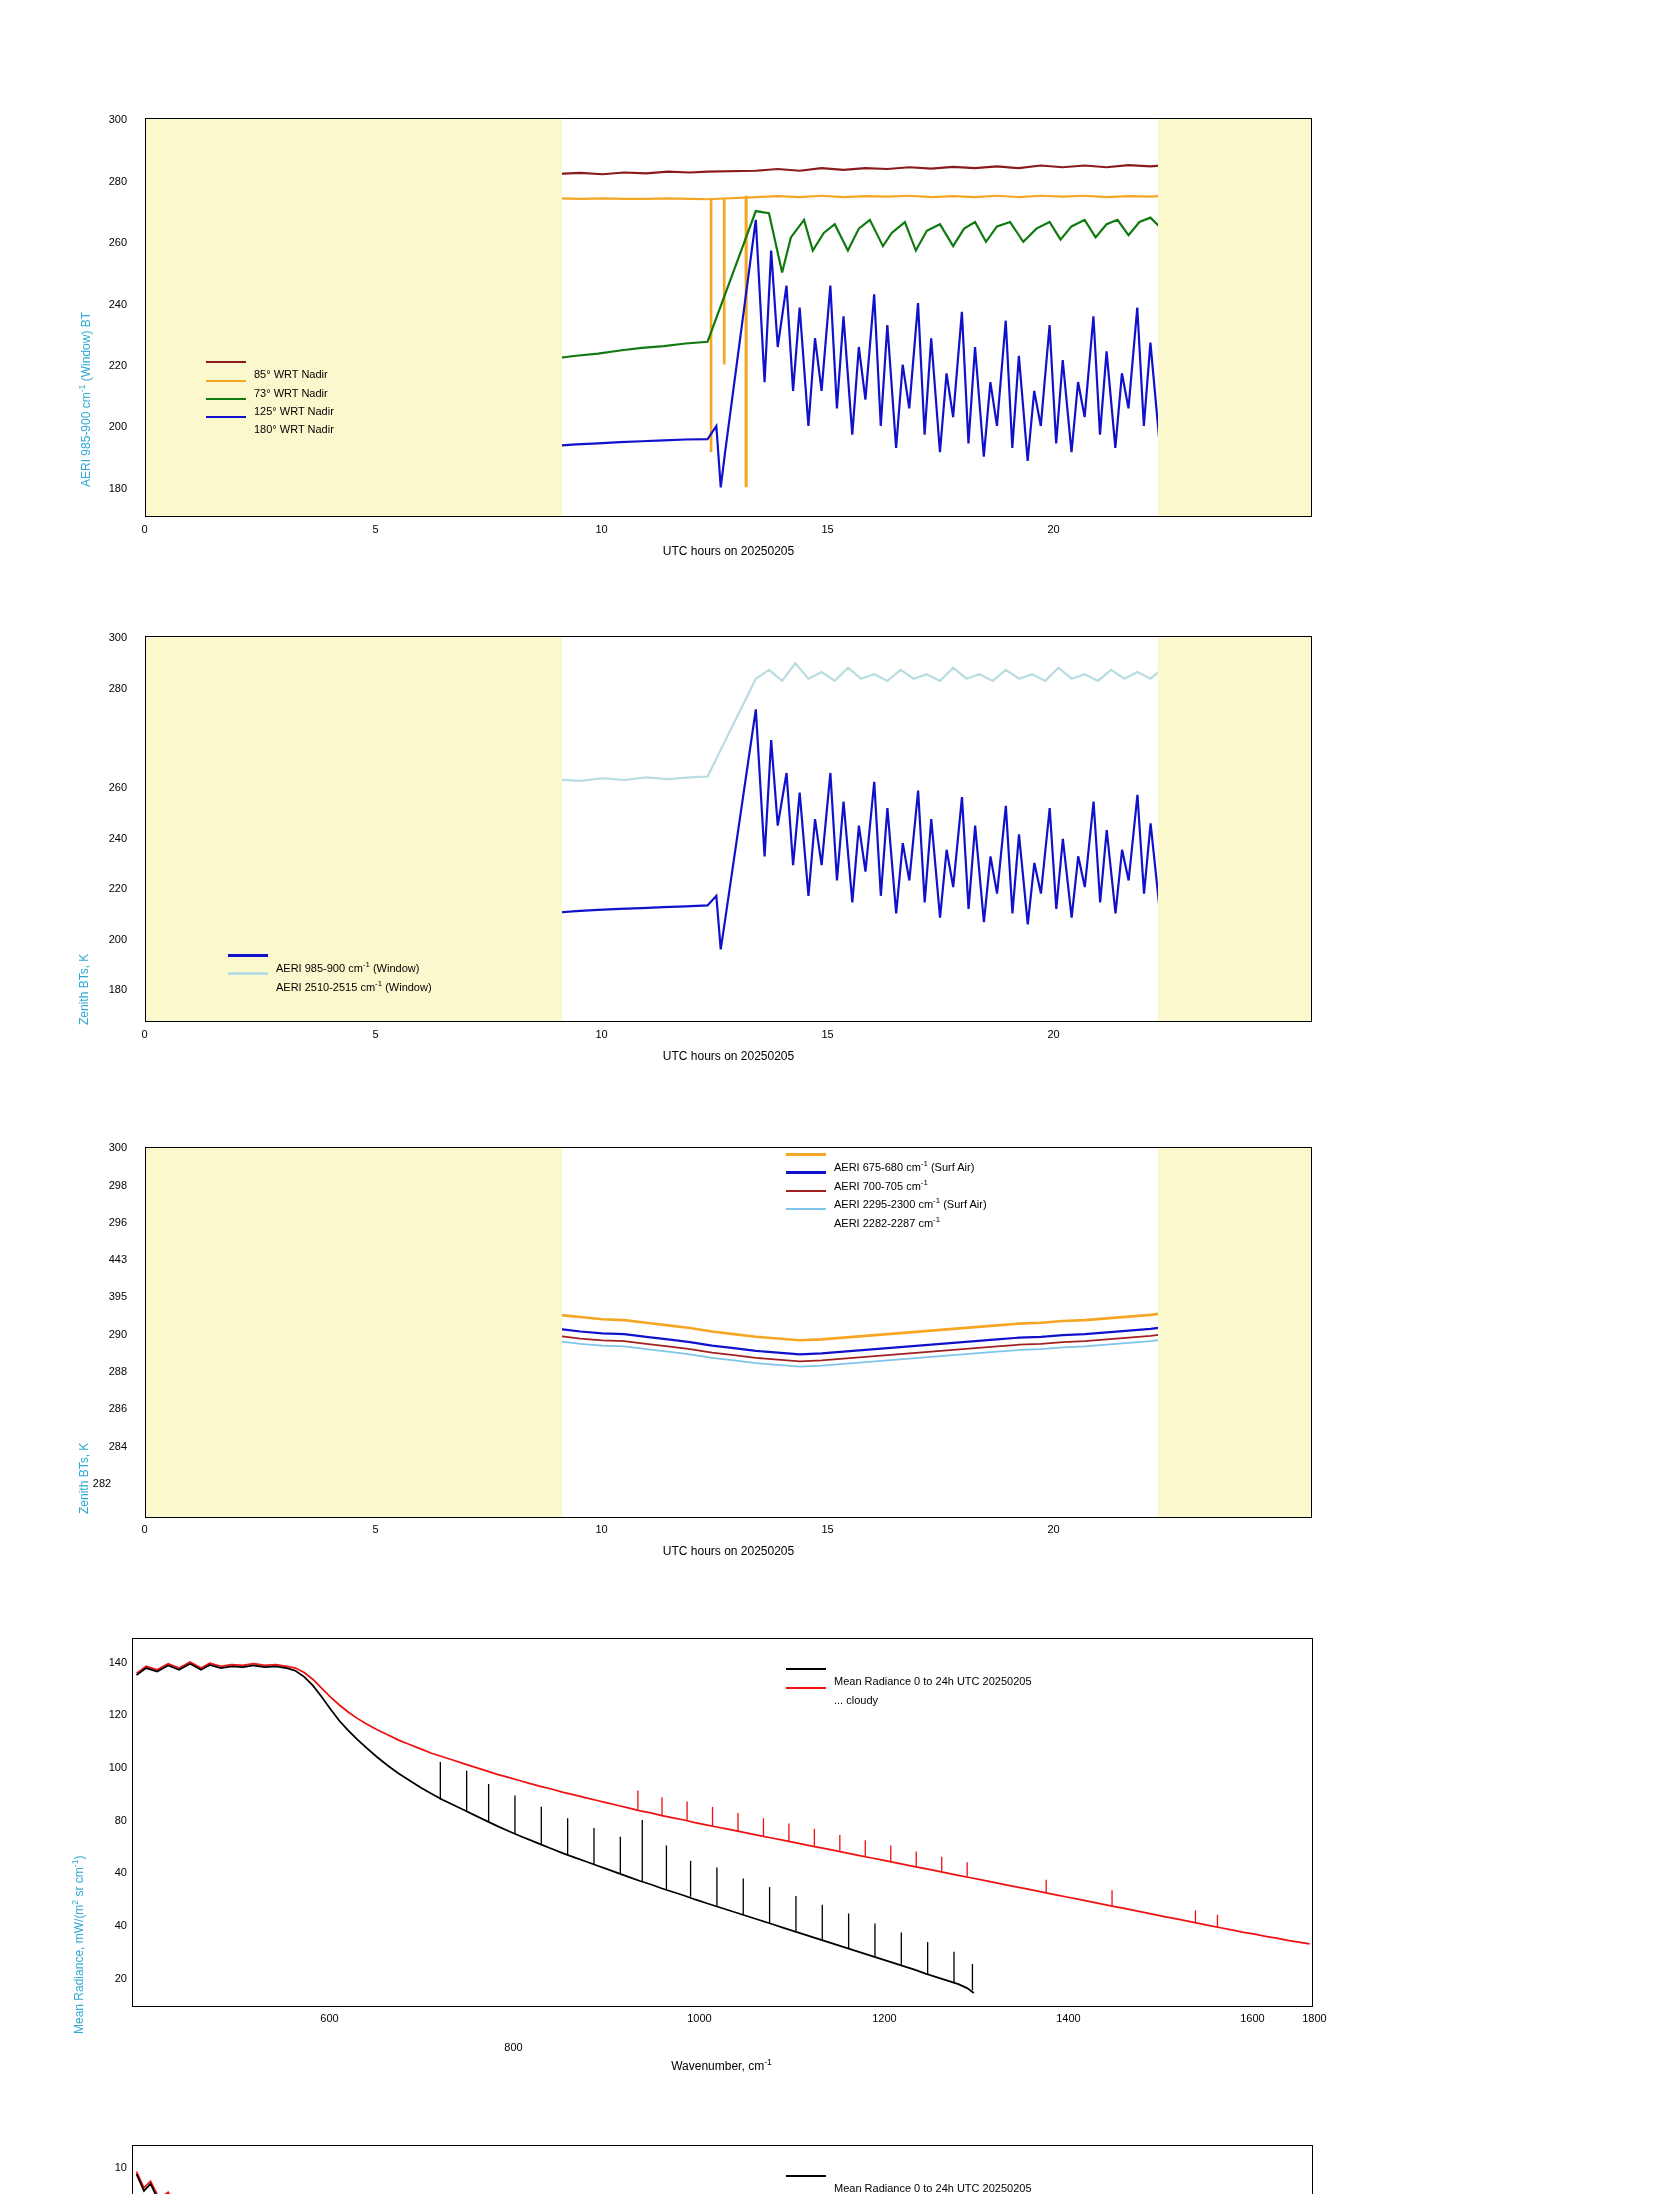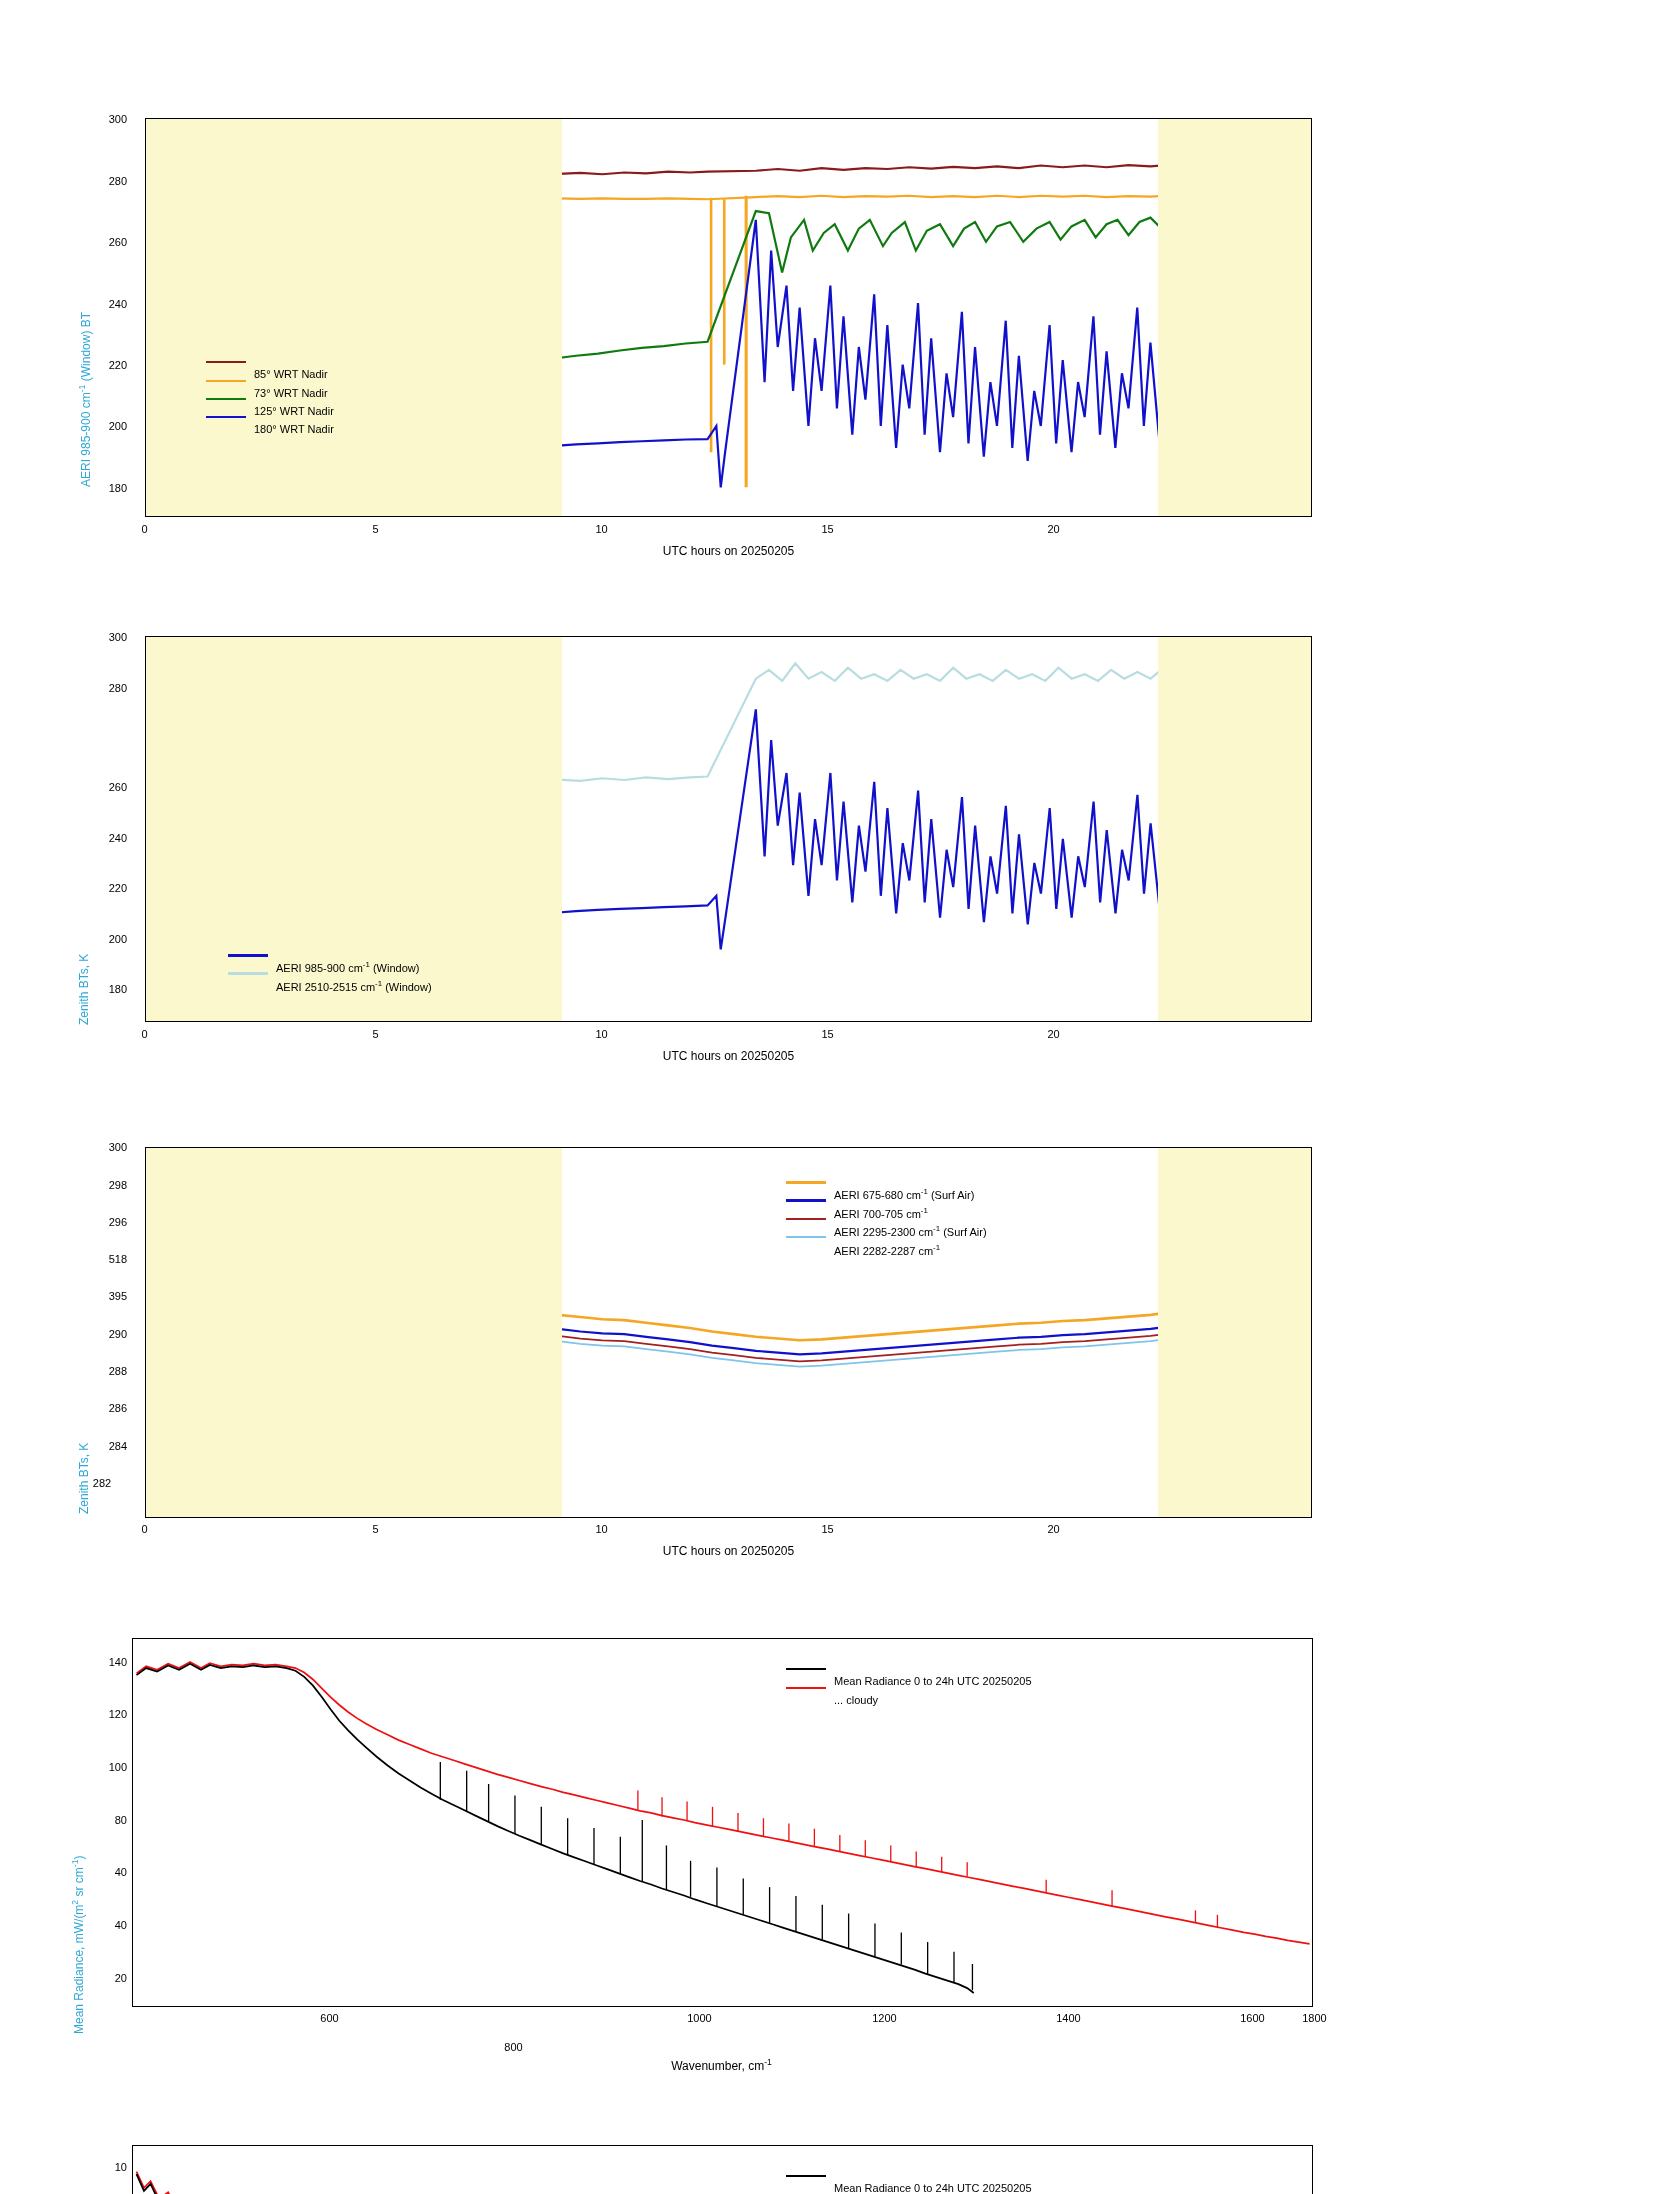--- a/index.html
+++ b/index.html
@@ -209,21 +209,21 @@
     <div class="axis-label y" style="left:77px;top:421px;">
       <span>Zenith BTs, K</span>
     </div>
 
     <div class="tick y" style="left:80px;top:384px;width:44px;text-align:center;">282</div>
     <div class="tick y" style="left:83px;top:347px;width:44px;">284</div>
     <div class="tick y" style="left:83px;top:309px;width:44px;">286</div>
     <div class="tick y" style="left:83px;top:272px;width:44px;">288</div>
     <div class="tick y" style="left:83px;top:235px;width:44px;">290</div>
     <div class="tick y" style="left:83px;top:197px;width:44px;">395</div>
-    <div class="tick y" style="left:83px;top:160px;width:44px;">518</div>
+    <div class="tick y" style="left:83px;top:160px;width:44px;">443</div>
     <div class="tick y" style="left:83px;top:123px;width:44px;">296</div>
     <div class="tick y" style="left:83px;top:86px;width:44px;">298</div>
     <div class="tick y" style="left:83px;top:48px;width:44px;">300</div>
 
     <div class="plotbox" style="left:145px;top:54px;width:1167px;height:371px;">
       <div class="inner">
         <div class="hl" style="left:0;top:0;width:416px;height:100%;"></div>
         <div class="hl" style="left:1012px;top:0;width:156px;height:100%;"></div>
 
         <svg width="1167" height="371" viewBox="0 0 2660 845">
@@ -256,21 +256,21 @@
     <div class="tick x" style="left:127px;top:430px;width:35px;">0</div>
     <div class="tick x" style="left:358px;top:430px;width:35px;">5</div>
     <div class="tick x" style="left:584px;top:430px;width:35px;">10</div>
     <div class="tick x" style="left:810px;top:430px;width:35px;">15</div>
     <div class="tick x" style="left:1036px;top:430px;width:35px;">20</div>
 
     <div class="xlabel" style="left:553px;top:451px;width:351px;">
       <span>UTC hours on 20250205</span>
     </div>
 
-    <div class="legend" style="left:786px;top:80px;">
+    <div class="legend" style="left:786px;top:52px;">
       <div class="row">
         <span class="swatch" style="border-top-color:#f5a623;border-top-width:3.5px;"></span>
         <span class="lbl">
           <span>AERI 675-680 cm</span><sup>-1</sup><span> (Surf Air)</span>
         </span>
       </div>
       <div class="row">
         <span class="swatch" style="border-top-color:#1111cc;border-top-width:3.5px;"></span>
         <span class="lbl">
           <span>AERI 700-705 cm</span><sup>-1</sup><span></span>

